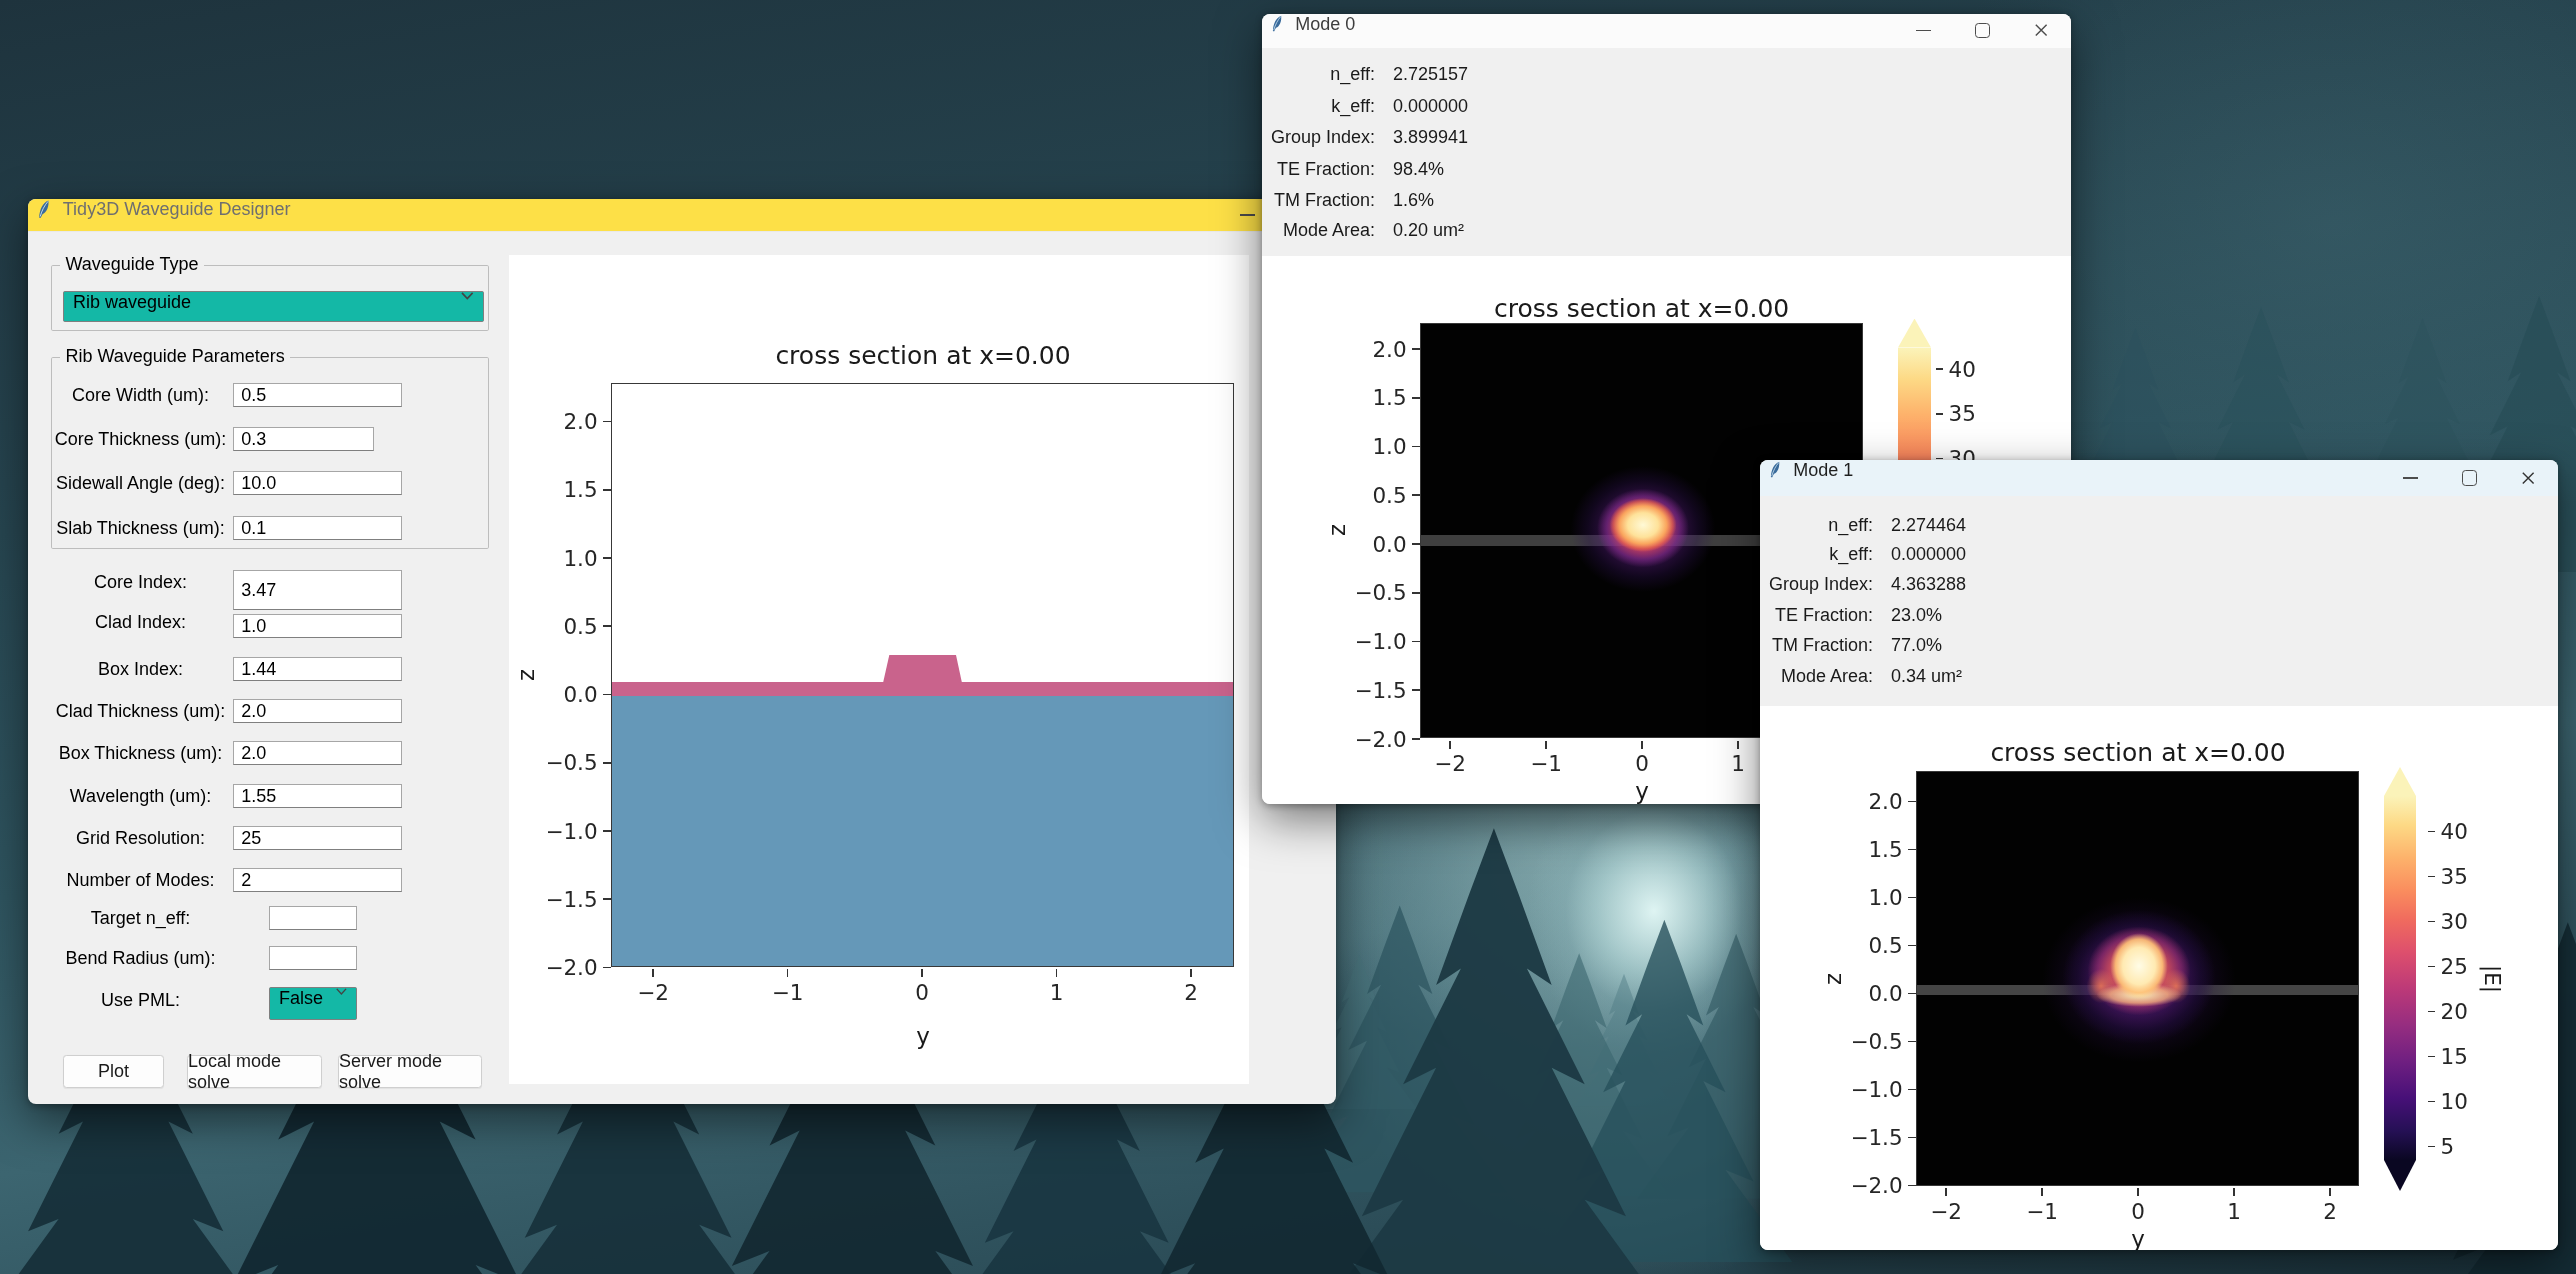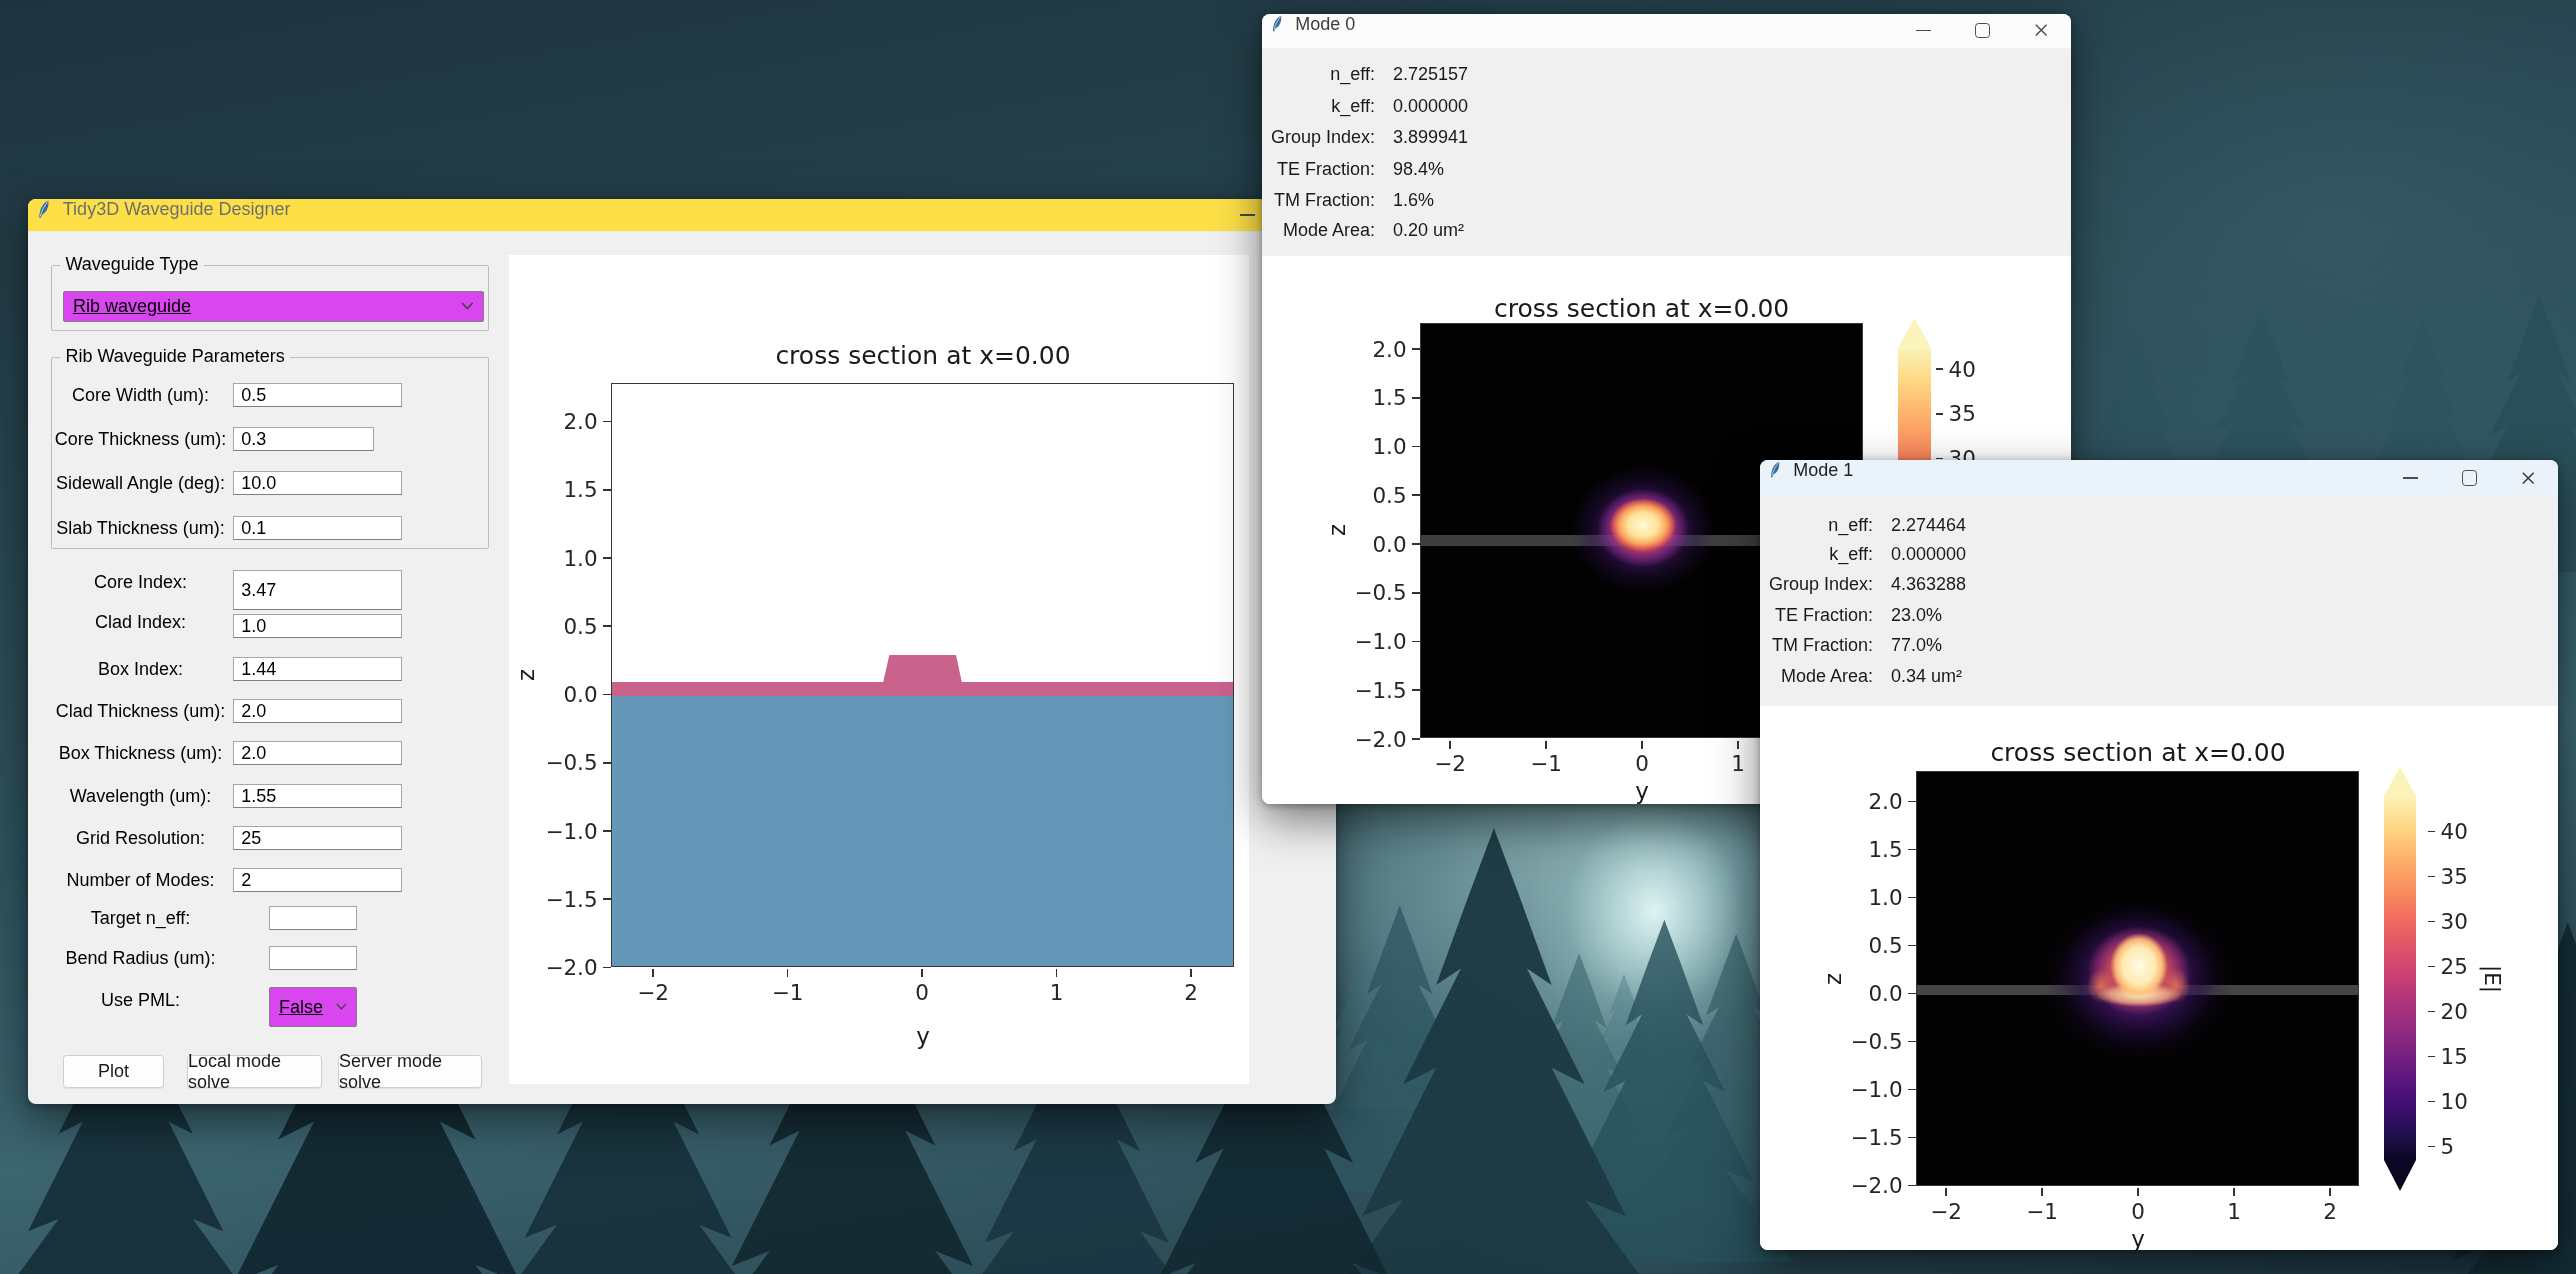--- a/index.html
+++ b/index.html
@@ -29,22 +29,22 @@
   .feather{flex:0 0 auto;}
 
   
   .grp{position:absolute;border:0.9px solid #bdbdbd;border-radius:1.8px;}
   .grp-label{position:absolute;top:-11.7px;left:8px;background:#f0f0f0;padding:0 5.4px;
              font-size:18px;color:#000;white-space:nowrap;}
   .frow-label{position:absolute;width:179px;left:23px;text-align:center;font-size:18px;
               color:#000;display:flex;align-items:center;justify-content:center;white-space:nowrap;}
   .entry{position:absolute;background:#fff;border:0.9px solid #a6a6a6;border-bottom-color:#7f7f7f;
          font-size:18px;font-family:"Liberation Sans",sans-serif;color:#000;padding:0 7.2px;box-sizing:border-box;}
-  .combo{position:absolute;background:#d946ef;border:0.9px solid #7f7f7f;border-radius:1.8px;
-         display:flex;align-items:center;padding:0 9px;font-size:18px;color:#000;box-sizing:border-box;text-decoration:underline;}
+  .combo{position:absolute;background:#14b8a6;border:0.9px solid #7f7f7f;border-radius:1.8px;
+         display:flex;align-items:flex-start;padding:0 9px;font-size:18px;color:#000;box-sizing:border-box;}
   .combo .chev{margin-left:auto;}
   .btn{position:absolute;background:#fdfdfd;border:0.9px solid #cfcfcf;border-radius:3.6px;
        display:flex;align-items:center;justify-content:center;font-size:18px;color:#1a1a1a;
        box-shadow:0 0.9px 0.9px rgba(0,0,0,0.06);}
 
   
   .stat-row{position:absolute;height:23px;display:flex;align-items:center;font-size:18px;color:#1a1a1a;}
   .stat-label{position:absolute;left:0;width:113px;text-align:right;white-space:nowrap;}
   .stat-value{position:absolute;left:131px;white-space:nowrap;}
 
@@ -170,21 +170,21 @@
   <input class="entry" style="left: 205px; top: 585px; width: 169px; height: 24px;" value="1.55">
   <div class="frow-label" style="top:627px;height:24px;">Grid Resolution:</div>
   <input class="entry" style="left: 205px; top: 627px; width: 169px; height: 24px;" value="25">
   <div class="frow-label" style="top:669px;height:24px;">Number of Modes:</div>
   <input class="entry" style="left: 205px; top: 669px; width: 169px; height: 24px;" value="2">
   <div class="frow-label" style="top:707px;height:24px;">Target n_eff:</div>
   <input class="entry" style="left: 241px; top: 707px; width: 88px; height: 24px;" value="">
   <div class="frow-label" style="top:747px;height:24px;">Bend Radius (um):</div>
   <input class="entry" style="left: 241px; top: 747px; width: 88px; height: 24px;" value="">
   <div class="frow-label" style="top:788px;height:26px;">Use PML:</div>
-  <div class="combo" style="left:241px;top:788px;width:88px;height:40px;">
+  <div class="combo" style="left:241px;top:788px;width:88px;height:33px;">
     <span>False</span>
     <svg class="chev" width="10.8" height="7.2" viewBox="0 0 14 9">
         <path d="M1 1 L7 7.5 L13 1" stroke="#444" stroke-width="1.8" fill="none"></path>
       </svg>
   </div>
 
   <div class="btn" style="left:35px;top:856px;width:99px;height:31px;">
     <span>Plot</span>
   </div>
   <div class="btn" style="left:159px;top:856px;width:133px;height:31px;">

